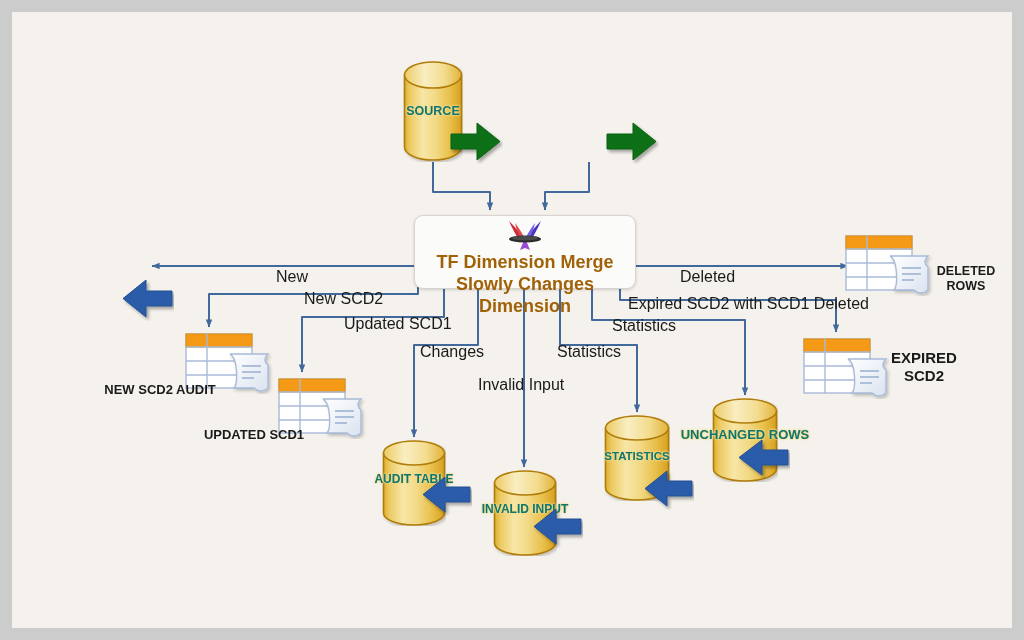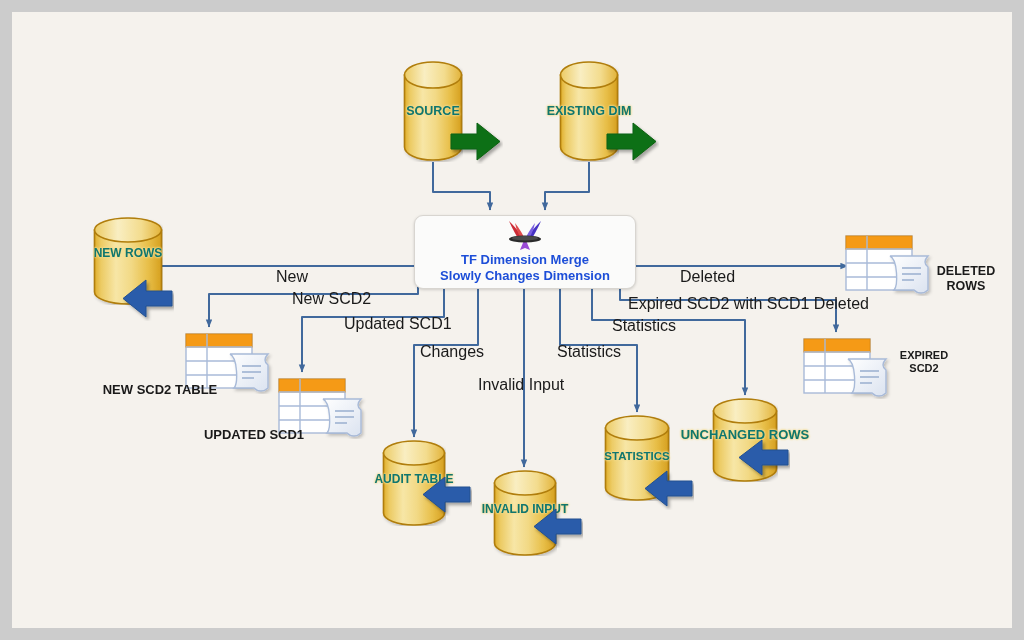--- a/index.html
+++ b/index.html
@@ -52,23 +52,23 @@
     z-index:8;
   }
   #procbox .logo{
     position:absolute;left:50%;top:2px;
     transform:translateX(-50%);
     width:42px;height:34px;
   }
   #procbox .ptext{
     position:absolute;left:0;right:0;top:36px;
     text-align:center;
-    font-size:13px;
+    font-size:18px;
     font-weight:bold;
-    color:#1d4ed8;
+    color:#a16207;
     line-height:1.22;
   }
 
   
   .tbl{position:absolute;z-index:5;}
 
   
   .cap{
     position:absolute;
     font-weight:bold;
@@ -155,81 +155,61 @@
         <path d="M1.5,15 L1.5,87 A28.5,13 0 0 0 58.5,87 L58.5,15 z" fill="url(#cylSide)" stroke="#b07d0a" stroke-width="1.6"></path>
         <ellipse cx="30" cy="15" rx="28.5" ry="13" fill="url(#cylTop)" stroke="#b07d0a" stroke-width="1.6"></ellipse>
       </g>
     </svg>
     <div class="label" style="font-size:12.5px;">SOURCE</div>
   </div>
   <svg class="garrow" style="left:437px;top:108px;width:54px;height:44px;" viewBox="0 0 54 44">
     <path d="M2,14 L28,14 L28,3 L51,21.5 L28,40 L28,29 L2,29 z" fill="#0a7014" stroke="#0a6012" stroke-width="1" filter="url(#sh)"></path>
   </svg>
 
-  <div class="cyl node" style="left:547px;top:48px;width:60px;height:102px;">
-    <svg class="body" viewBox="0 0 60 102">
-      <g filter="url(#shSoft)">
-        <path d="M1.5,15 L1.5,87 A28.5,13 0 0 0 58.5,87 L58.5,15 z" fill="url(#cylSide)" stroke="#b07d0a" stroke-width="1.6"></path>
-        <ellipse cx="30" cy="15" rx="28.5" ry="13" fill="url(#cylTop)" stroke="#b07d0a" stroke-width="1.6"></ellipse>
-      </g>
-    </svg>
-    <div class="label" style="font-size:12.5px;">EXISTING
-DIM</div>
-  </div>
   <svg class="garrow" style="left:593px;top:108px;width:54px;height:44px;" viewBox="0 0 54 44">
     <path d="M2,14 L28,14 L28,3 L51,21.5 L28,40 L28,29 L2,29 z" fill="#0a7014" stroke="#0a6012" stroke-width="1" filter="url(#sh)"></path>
   </svg>
 
   <div id="procbox">
     <svg class="logo" viewBox="0 0 42 34">
       <path d="M5,3 C10,8 16,14 20,22 L16,24 C12,17 8,10 5,3 z" fill="#cc2b36"></path>
       <path d="M11,5 C15,10 19,16 21,22 L18,23 C15,17 12,11 11,5 z" fill="#e04a4a"></path>
       <path d="M37,3 C32,8 26,14 22,22 L26,24 C30,17 34,10 37,3 z" fill="#4733c4"></path>
       <path d="M31,5 C27,10 23,16 21,22 L24,23 C27,17 30,11 31,5 z" fill="#7a5fe0"></path>
       <path d="M21,20 L26,32 L21,30 L16,32 z" fill="#9a4ad6"></path>
       <ellipse cx="21" cy="21" rx="16" ry="3.6" fill="#2b2b2b"></ellipse>
       <ellipse cx="21" cy="20.2" rx="13" ry="2.3" fill="#4a4a4a"></ellipse>
     </svg>
     <div class="ptext">
       <div>TF Dimension Merge</div>
       <div>Slowly Changes Dimension</div>
     </div>
   </div>
 
-  <div class="cyl node" style="left:81px;top:205px;width:70px;height:88px;">
-    <svg class="body" viewBox="0 0 70 88">
-      <g filter="url(#shSoft)">
-        <path d="M1.5,13 L1.5,75 A33.5,12 0 0 0 68.5,75 L68.5,13 z" fill="url(#cylSide)" stroke="#b07d0a" stroke-width="1.6"></path>
-        <ellipse cx="35" cy="13" rx="33.5" ry="12" fill="url(#cylTop)" stroke="#b07d0a" stroke-width="1.6"></ellipse>
-      </g>
-    </svg>
-    <div class="label" style="font-size:12px;top:42%;">NEW
-ROWS</div>
-  </div>
   <svg class="barrow" style="left:106px;top:265px;width:56px;height:44px;" viewBox="0 0 56 44">
     <path d="M54,14 L28,14 L28,3 L5,21.5 L28,40 L28,29 L54,29 z" fill="#2a5caa" stroke="#22508f" stroke-width="1" filter="url(#sh)"></path>
   </svg>
 
   <svg class="tbl" style="left:172px;top:320px;width:98px;height:62px;" viewBox="0 0 98 62">
     <g>
       <rect x="2" y="2" width="66" height="54" fill="#ffffff" stroke="#a8bad8" stroke-width="1.4"></rect>
       <rect x="2" y="2" width="66" height="13" fill="#f59a16" stroke="#e08c10" stroke-width="1"></rect>
       <line x1="23" y1="2" x2="23" y2="56" stroke="#a8bad8" stroke-width="1.4"></line>
       <line x1="2" y1="15" x2="68" y2="15" stroke="#a8bad8" stroke-width="1.4"></line>
       <line x1="2" y1="29" x2="68" y2="29" stroke="#a8bad8" stroke-width="1.4"></line>
       <line x1="2" y1="43" x2="68" y2="43" stroke="#a8bad8" stroke-width="1.4"></line>
       <g filter="url(#shSoft)">
         <path d="M46,22 L84,22 C80,26 80,30 84,33 L84,56 C80,60 74,60 70,56 L50,56 C54,52 54,26 46,22 z" fill="url(#scrollGrad)" stroke="#a8bad8" stroke-width="1.4"></path>
         <line x1="58" y1="34" x2="77" y2="34" stroke="#aebfd9" stroke-width="2"></line>
         <line x1="58" y1="40" x2="77" y2="40" stroke="#aebfd9" stroke-width="2"></line>
         <line x1="58" y1="46" x2="70" y2="46" stroke="#aebfd9" stroke-width="2"></line>
       </g>
     </g>
   </svg>
-  <div class="cap" style="left:84px;top:370px;width:128px;font-size:13px;">NEW SCD2 TABLE</div>
+  <div class="cap" style="left:84px;top:370px;width:128px;font-size:13px;">NEW SCD2 AUDIT</div>
 
   <svg class="tbl" style="left:265px;top:365px;width:98px;height:62px;" viewBox="0 0 98 62">
     <g>
       <rect x="2" y="2" width="66" height="54" fill="#ffffff" stroke="#a8bad8" stroke-width="1.4"></rect>
       <rect x="2" y="2" width="66" height="13" fill="#f59a16" stroke="#e08c10" stroke-width="1"></rect>
       <line x1="23" y1="2" x2="23" y2="56" stroke="#a8bad8" stroke-width="1.4"></line>
       <line x1="2" y1="15" x2="68" y2="15" stroke="#a8bad8" stroke-width="1.4"></line>
       <line x1="2" y1="29" x2="68" y2="29" stroke="#a8bad8" stroke-width="1.4"></line>
       <line x1="2" y1="43" x2="68" y2="43" stroke="#a8bad8" stroke-width="1.4"></line>
       <g filter="url(#shSoft)">
@@ -325,25 +305,25 @@
       <line x1="2" y1="29" x2="68" y2="29" stroke="#a8bad8" stroke-width="1.4"></line>
       <line x1="2" y1="43" x2="68" y2="43" stroke="#a8bad8" stroke-width="1.4"></line>
       <g filter="url(#shSoft)">
         <path d="M46,22 L84,22 C80,26 80,30 84,33 L84,56 C80,60 74,60 70,56 L50,56 C54,52 54,26 46,22 z" fill="url(#scrollGrad)" stroke="#a8bad8" stroke-width="1.4"></path>
         <line x1="58" y1="34" x2="77" y2="34" stroke="#aebfd9" stroke-width="2"></line>
         <line x1="58" y1="40" x2="77" y2="40" stroke="#aebfd9" stroke-width="2"></line>
         <line x1="58" y1="46" x2="70" y2="46" stroke="#aebfd9" stroke-width="2"></line>
       </g>
     </g>
   </svg>
-  <div class="cap" style="left:866px;top:337px;width:92px;font-size:11px;">EXPIRED
+  <div class="cap" style="left:866px;top:337px;width:92px;font-size:15px;">EXPIRED
 SCD2</div>
 
   <div class="elabel" style="left:264px;top:256px;">New</div>
-  <div class="elabel" style="left:280px;top:278px;">New SCD2</div>
+  <div class="elabel" style="left:292px;top:278px;">New SCD2</div>
   <div class="elabel" style="left:332px;top:303px;">Updated SCD1</div>
   <div class="elabel" style="left:408px;top:331px;">Changes</div>
   <div class="elabel" style="left:466px;top:364px;">Invalid Input</div>
   <div class="elabel" style="left:545px;top:331px;">Statistics</div>
   <div class="elabel" style="left:600px;top:305px;">Statistics</div>
   <div class="elabel" style="left:616px;top:283px;">Expired SCD2 with SCD1 Deleted</div>
   <div class="elabel" style="left:668px;top:256px;">Deleted</div>
 
 </div>
 

